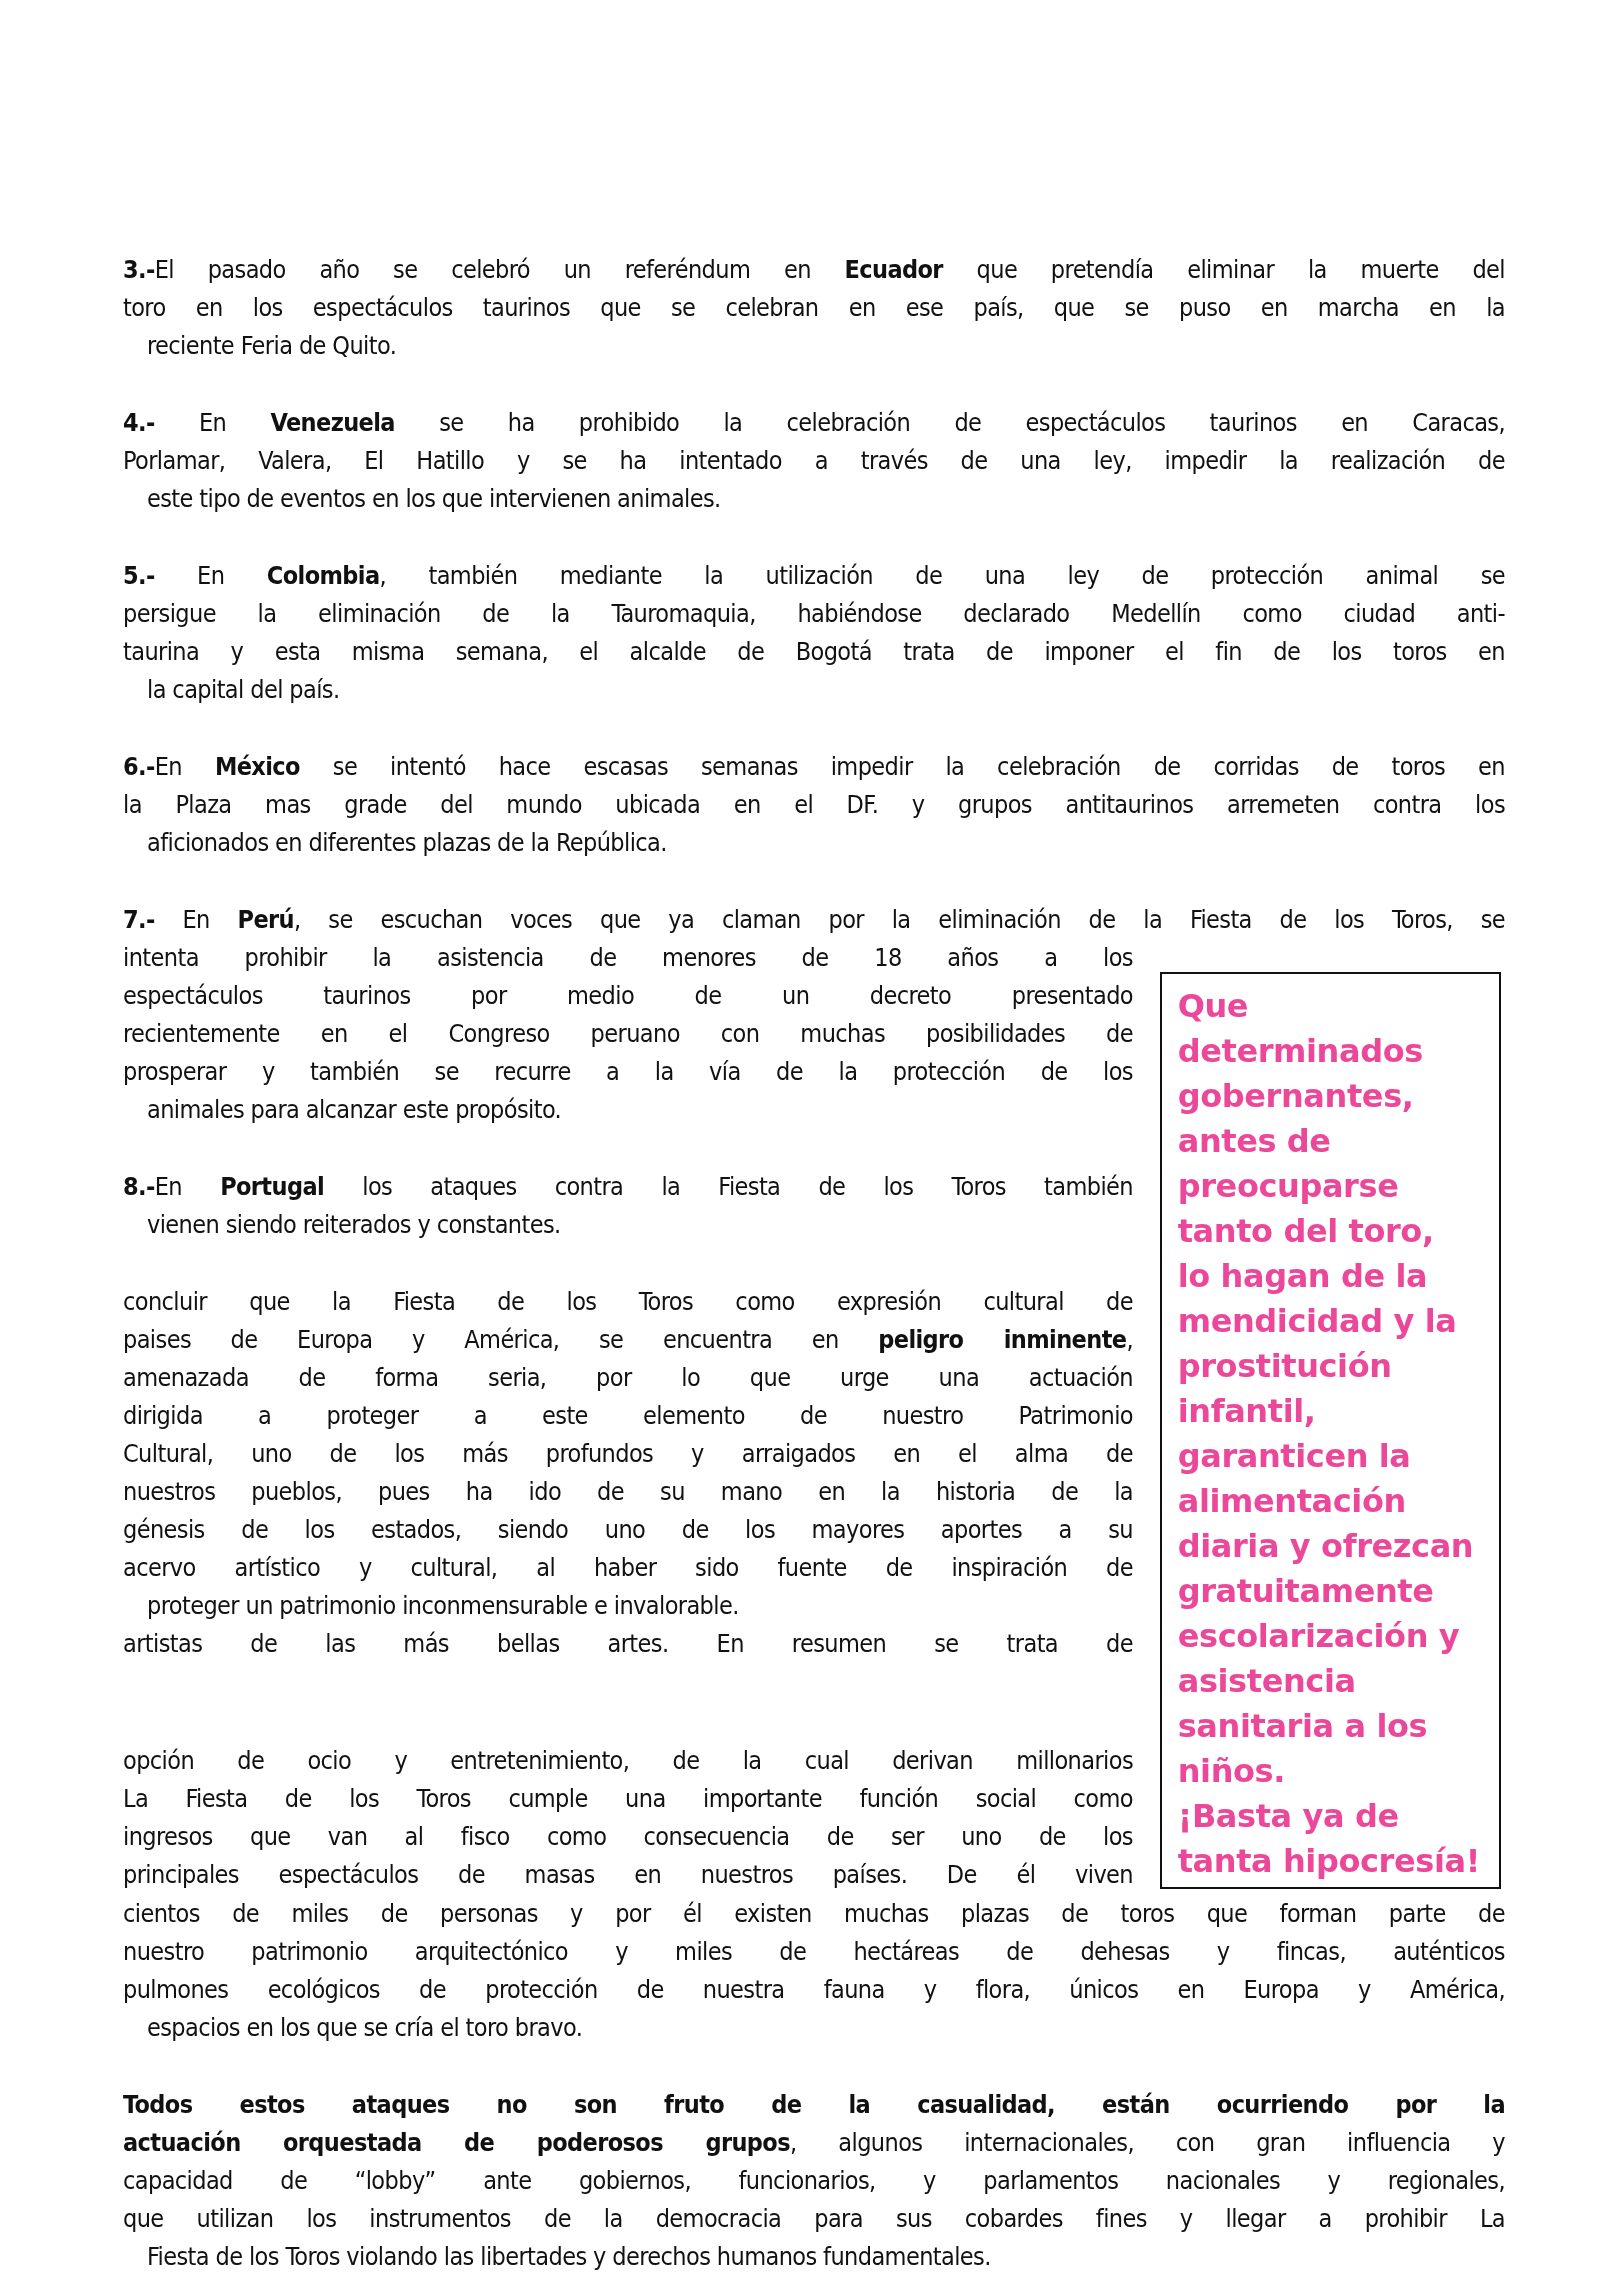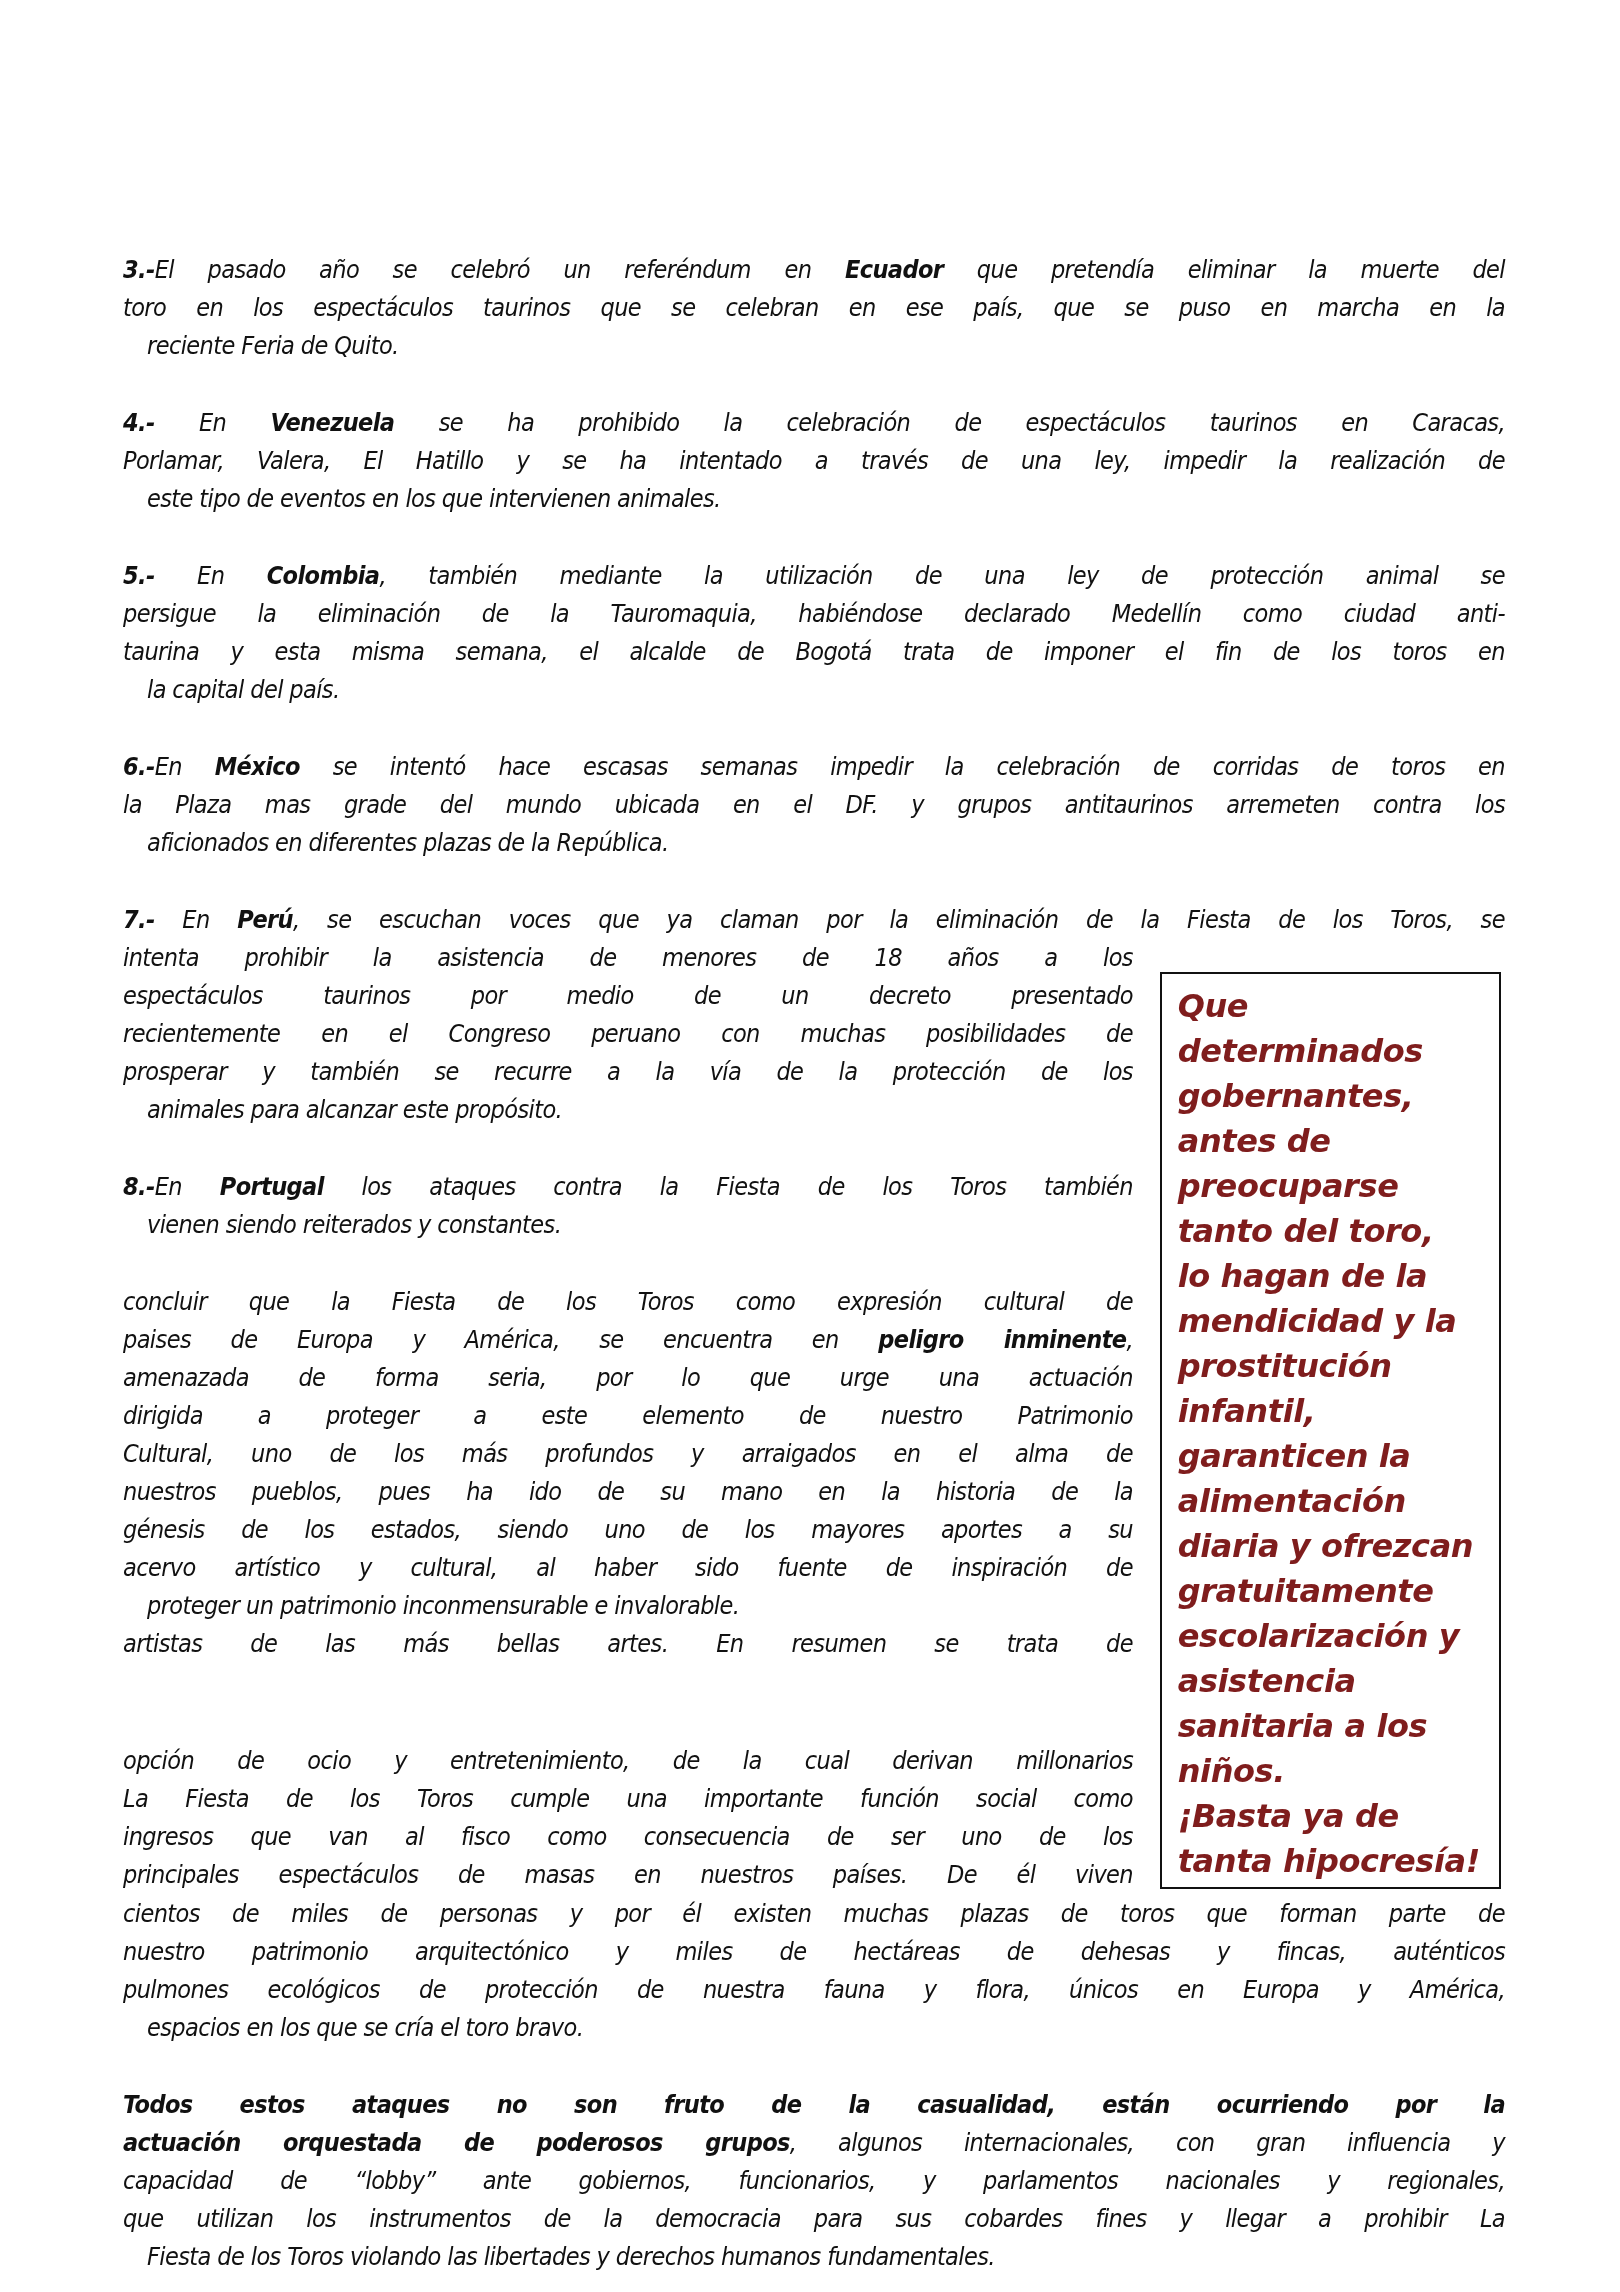--- a/index.html
+++ b/index.html
@@ -1,41 +1,40 @@
 <!DOCTYPE html>
 <html><head>
 <meta charset="utf-8">
 <style>
   html, body { margin: 0; padding: 0; background: #ffffff; }
   body { width: 1620px; height: 2293px; position: relative; overflow: hidden; }
   .page {
     position: absolute; left: 0; top: 0; width: 1620px; height: 2293px;
     background: #ffffff; color: #111111;
     font-family: "DejaVu Sans", "Liberation Sans", sans-serif;
-    font-style: italic;
   }
   .para {
     position: absolute; left: 123px; width: 1382px;
     font-size: 25px; line-height: 38px; text-align: justify;
     font-stretch: condensed; letter-spacing: -0.6px;
     margin: 0;
   }
   .para.narrow { width: 1010px; }
   .para b { font-weight: bold; }
   .line { display: block; text-align: justify; text-align-last: justify; white-space: nowrap; }
   .line.last { text-align-last: left; margin-left: 24px; }
   .callout {
     position: absolute; left: 1160px; top: 972px; width: 341px; height: 917px;
     border: 2.9px solid #111111; box-sizing: border-box; background: #fff;
     padding: 9.8px 11.8px 0 15.7px;
   }
   .callout-text {
     font-family: "DejaVu Sans", "Liberation Sans", sans-serif;
     font-weight: bold; font-size: 32px; line-height: 45px;
-    color: #7f1d1d; letter-spacing: -0.4px; white-space: pre-line;
+    color: #ec4899; letter-spacing: -0.4px; white-space: pre-line;
   }
 </style>
 </head>
 <body>
 
 <div class="page">
 
   <div class="para" style="top:251px;">
     <span class="line"><b>3.-</b><span>El pasado año se celebró un referéndum en </span><b>Ecuador</b><span> que pretendía eliminar la muerte del</span></span>
     <span class="line">toro en los espectáculos taurinos que se celebran en ese país, que se puso en marcha en la</span>

